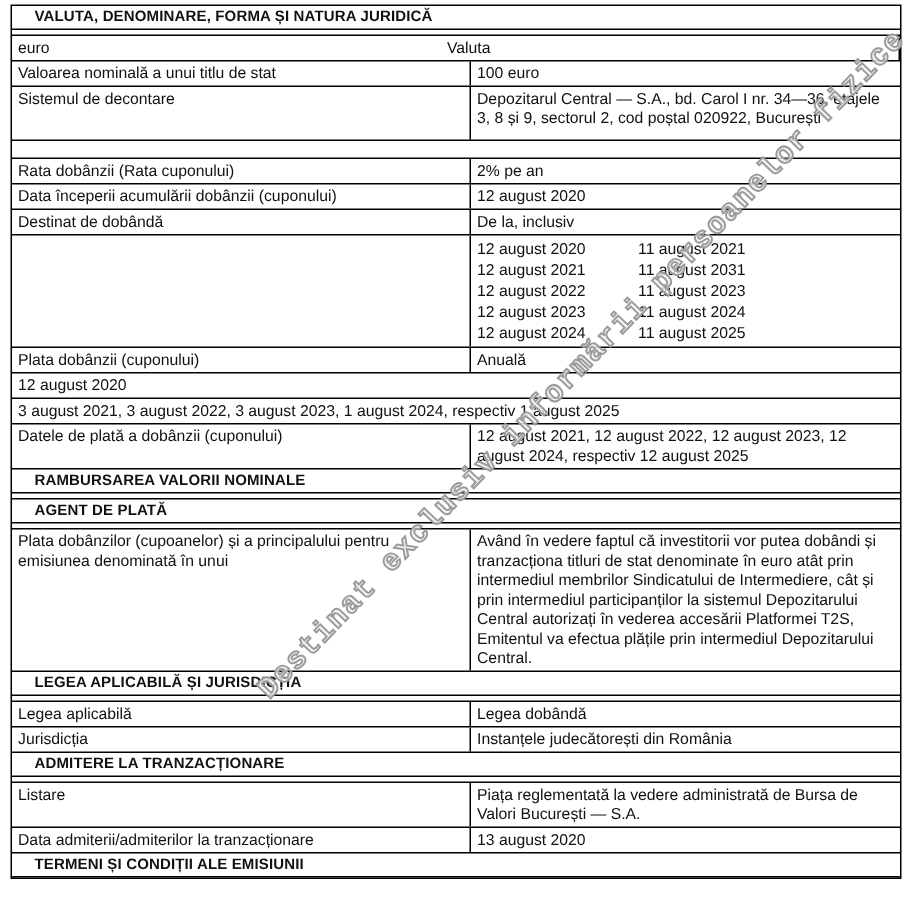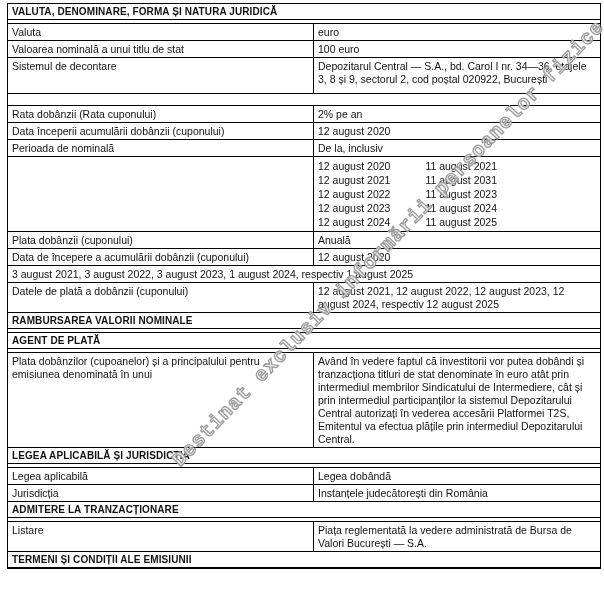--- a/index.html
+++ b/index.html
@@ -15,21 +15,21 @@
   .row{display:flex;border-bottom:1px solid #000;box-sizing:border-box;}
   .row:last-child{border-bottom:1px solid #000;}
   .cell{box-sizing:border-box;font-size:10.5px;line-height:13px;}
   .label{
     flex:0 0 306px;width:306px;border-right:1px solid #000;
     padding:2px 4px 1px 4px;
   }
   .value{flex:1;padding:2px 3px 1px 4px;}
   .section .section-title{
     flex:1;font-weight:bold;font-size:10px;line-height:11px;
-    padding:2px 4px 2px 4px;letter-spacing:0.1px;
+    padding:2px 4px 2px 4px;letter-spacing:0.1px;margin-left:11px;
   }
   .row.spacer{height:4px;}
   .row.blank{height:12px;}
   .row:nth-child(5){min-height:36px;}   
   .dflex{display:flex;gap:25px;}
   .dto{margin-left:auto;padding-right:103px;white-space:nowrap;}
   .dates .value{padding:2px 0 2px 4px;}
   .dates .dline{display:flex;line-height:14px;}
   .watermark{
     position:absolute;left:85px;top:234px;width:600px;height:28px;
@@ -45,42 +45,42 @@
 </style>
 </head>
 <body>
 
 <div class="doc">
     <div class="row section">
       <div class="section-title cell">VALUTA, DENOMINARE, FORMA ȘI NATURA JURIDICĂ</div>
     </div>
     <div class="row spacer"></div>
     <div class="row kv">
+      <div class="cell value">euro</div>
       <div class="cell label">Valuta</div>
-      <div class="cell value">euro</div>
     </div>
     <div class="row kv">
       <div class="cell label">Valoarea nominală a unui titlu de stat</div>
       <div class="cell value">100 euro</div>
     </div>
     <div class="row kv">
       <div class="cell label">Sistemul de decontare</div>
       <div class="cell value">Depozitarul Central — S.A., bd. Carol I nr. 34—36, etajele 3, 8 și 9, sectorul 2, cod poștal 020922, București</div>
     </div>
     <div class="row blank"></div>
     <div class="row kv">
       <div class="cell label">Rata dobânzii (Rata cuponului)</div>
       <div class="cell value">2% pe an</div>
     </div>
     <div class="row kv">
       <div class="cell label">Data începerii acumulării dobânzii (cuponului)</div>
       <div class="cell value">12 august 2020</div>
     </div>
     <div class="row period">
-      <div class="cell label">Perioada de nominală</div>
+      <div class="cell label">Destinat de dobândă</div>
       <div class="cell value dflex">
         <span>De la, inclusiv</span>
       </div>
     </div>
     <div class="row dates">
       <div class="cell label"></div>
       <div class="cell value">
         <div class="dline">
           <span>12 august 2020</span>
           <span class="dto">11 august 2021</span>
@@ -101,21 +101,20 @@
           <span>12 august 2024</span>
           <span class="dto">11 august 2025</span>
         </div>
       </div>
     </div>
     <div class="row kv">
       <div class="cell label">Plata dobânzii (cuponului)</div>
       <div class="cell value">Anuală</div>
     </div>
     <div class="row kv">
-      <div class="cell label">Data de începere a acumulării dobânzii (cuponului)</div>
       <div class="cell value">12 august 2020</div>
     </div>
     <div class="row kv">
       <div class="cell value">3 august 2021, 3 august 2022, 3 august 2023, 1 august 2024, respectiv 1 august 2025</div>
     </div>
     <div class="row kv">
       <div class="cell label">Datele de plată a dobânzii (cuponului)</div>
       <div class="cell value">12 august 2021, 12 august 2022, 12 august 2023, 12 august 2024, respectiv 12 august 2025</div>
     </div>
     <div class="row section">
@@ -143,18 +142,22 @@
       <div class="cell value">Instanțele judecătorești din România</div>
     </div>
     <div class="row section">
       <div class="section-title cell">ADMITERE LA TRANZACȚIONARE</div>
     </div>
     <div class="row spacer"></div>
     <div class="row kv">
       <div class="cell label">Listare</div>
       <div class="cell value">Piața reglementată la vedere administrată de Bursa de Valori București — S.A.</div>
     </div>
+    <div class="row kv">
+      <div class="cell label">Data admiterii/admiterilor la tranzacționare</div>
+      <div class="cell value">13 august 2020</div>
+    </div>
     <div class="row section">
       <div class="section-title cell">TERMENI ȘI CONDIȚII ALE EMISIUNII</div>
     </div>
   </div>
 
 <div class="watermark">Destinat exclusiv informării persoanelor fizice</div>
 
 </body></html>

